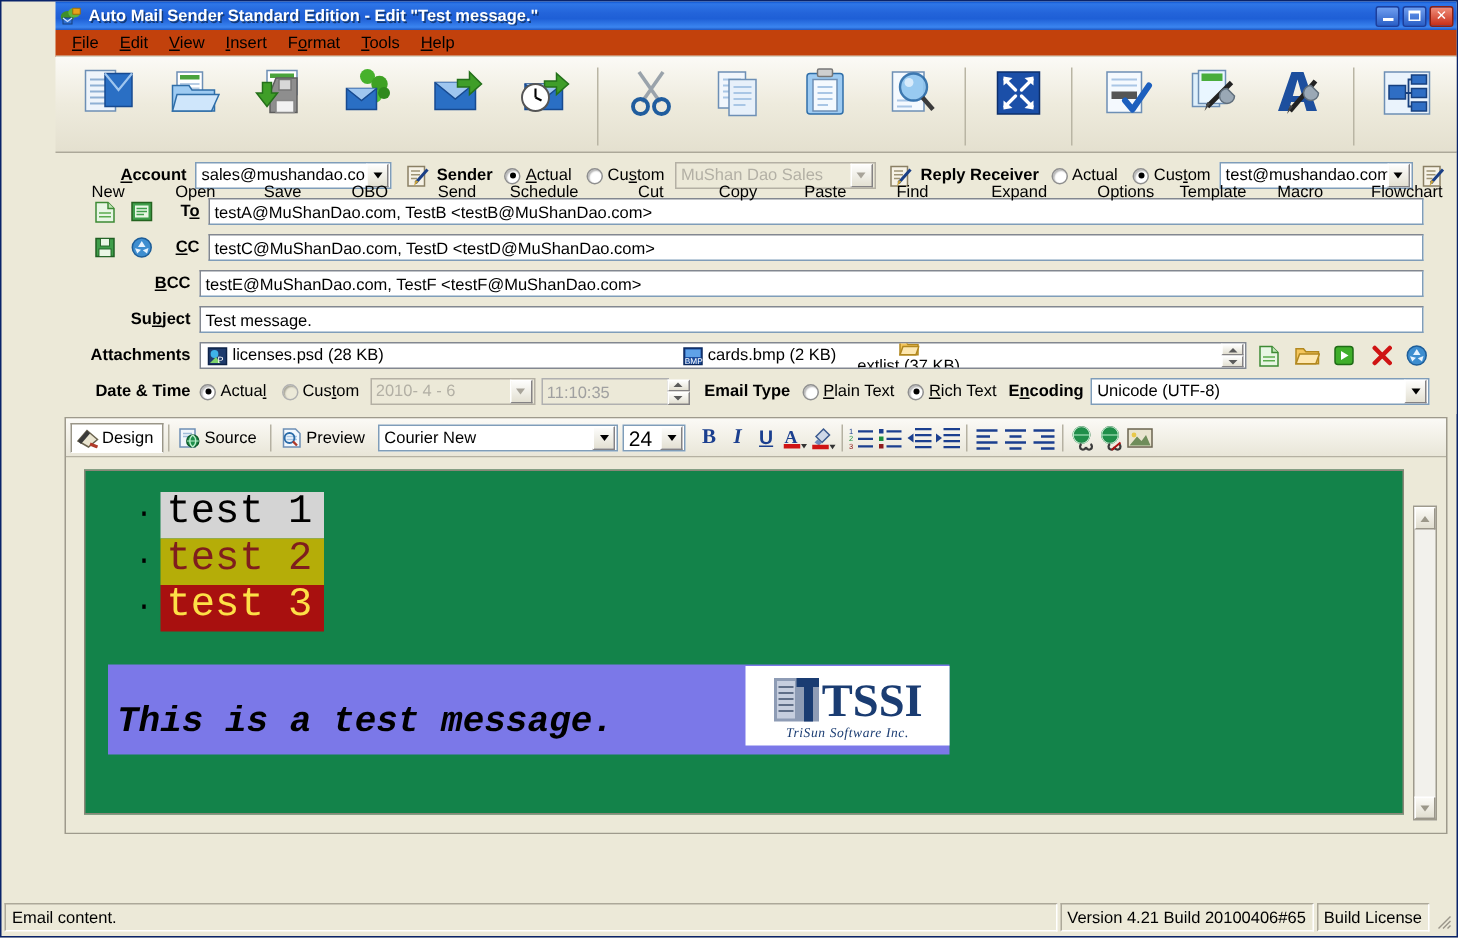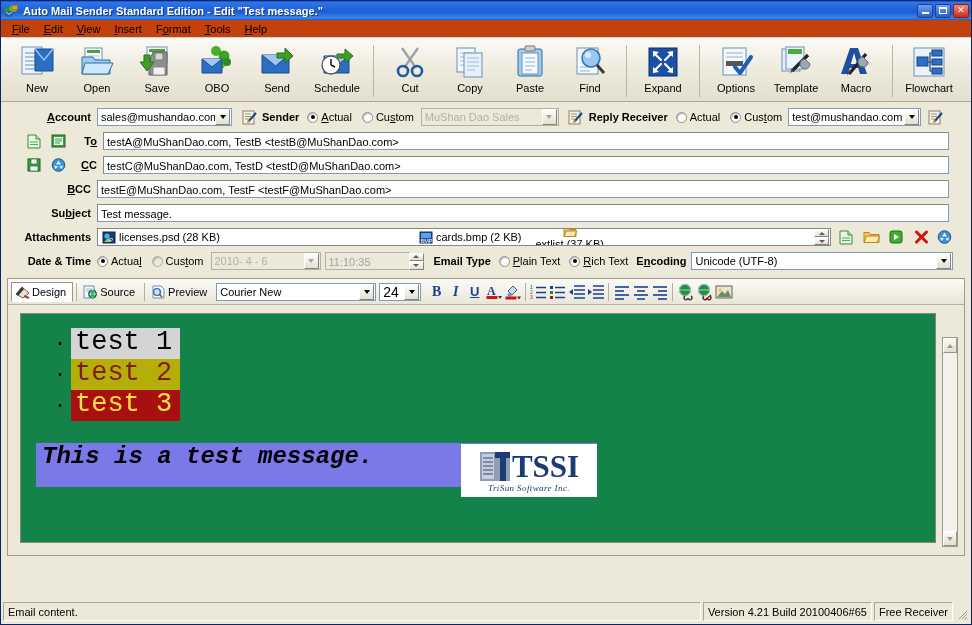--- a/index.html
+++ b/index.html
@@ -8,20 +8,21 @@
     font-family:"Liberation Sans", sans-serif;
     font-size:11px;
     background:#d4d0c8;
     -webkit-font-smoothing:none;
   }
   .app{
     width:972px;height:625px;position:relative;
     background:#ece9d8;
     border:1px solid #0a246a;
     box-sizing:border-box;
+    padding-left:36px;
   }
 
   
   .titlebar{
     height:19px;
     background:linear-gradient(to bottom,#0a51cf 0%,#2e76e8 8%,#2364da 40%,#1e5fd6 60%,#3b85f0 90%,#1e56c0 100%);
     display:flex;align-items:center;
     padding:0 2px 0 3px;
     box-sizing:border-box;
   }
@@ -59,21 +60,21 @@
   
   .toolbar{
     height:64px;
     background:linear-gradient(to bottom,#fbfaf6 0%,#eeebdd 50%,#e4e0cf 100%);
     border-bottom:1px solid #aca899;
     display:flex;align-items:flex-start;padding:3px 4px 0 6px;
     box-sizing:border-box;position:relative;
   }
   .tbtn{
     width:60px;display:flex;flex-direction:column;align-items:center;
-    padding-top:3px;cursor:default;
+    padding-top:3px;cursor:default;gap:40px;
   }
   .tbtn .ic{height:36px;display:flex;align-items:center;justify-content:center;}
   .tbtn .lb{font-size:11px;color:#000;margin-top:2px;}
   .tsep{width:1px;height:52px;background:#b9b5a4;margin:4px 6px 0 6px;}
 
   
   .formpanel{
     background:#ece9d8;padding:4px 6px 2px 6px;
   }
   .frow{display:flex;align-items:center;height:22px;margin-bottom:2px;}
@@ -201,22 +202,22 @@
     font-size:27px;line-height:1.0;
   }
   ul.bl li .bullet{
     width:22px;flex:0 0 auto;color:#000;font-size:20px;
     text-align:center;line-height:1;
   }
   ul.bl li .hl{
     padding:1px 8px 3px 4px;color:#000;white-space:pre;letter-spacing:0px;
   }
   .sigline{
-    display:flex;background:#7b78e8;
-    width:561px;height:44px;margin-left:15px;position:relative;
+    display:flex;align-items:flex-end;background:#7b78e8;
+    width:561px;height:60px;margin-left:15px;position:relative;
   }
   .sigtext{
     font-family:"Liberation Mono","DejaVu Sans Mono",monospace;
     font-style:italic;font-weight:bold;font-size:24px;color:#000;
     padding:0 0 8px 6px;white-space:pre;
   }
   .logo{
     width:136px;height:53px;background:#fff;position:absolute;right:0;top:1px;
     display:flex;flex-direction:column;align-items:center;justify-content:center;
     box-sizing:border-box;
@@ -1044,21 +1045,21 @@
         <span class="sbtn dn">
             <i></i>
           </span>
       </div>
     </div>
   </div>
 
   <div class="statusbar">
     <span class="spane" style="flex:1 1 auto;">Email content.</span>
     <span class="spane" style="flex:0 0 auto;">Version 4.21 Build 20100406#65</span>
-    <span class="spane" style="flex:0 0 auto;">Free Receiver</span>
+    <span class="spane" style="flex:0 0 auto;">Build License</span>
     <span class="grip">
       <svg width="12" height="12" viewBox="0 0 12 12">
         <g stroke="#9a968a" stroke-width="1">
           <line x1="11" y1="3" x2="3" y2="11"></line>
             <line x1="11" y1="6" x2="6" y2="11"></line>
             <line x1="11" y1="9" x2="9" y2="11"></line>
         </g>
       </svg>
     </span>
   </div>

